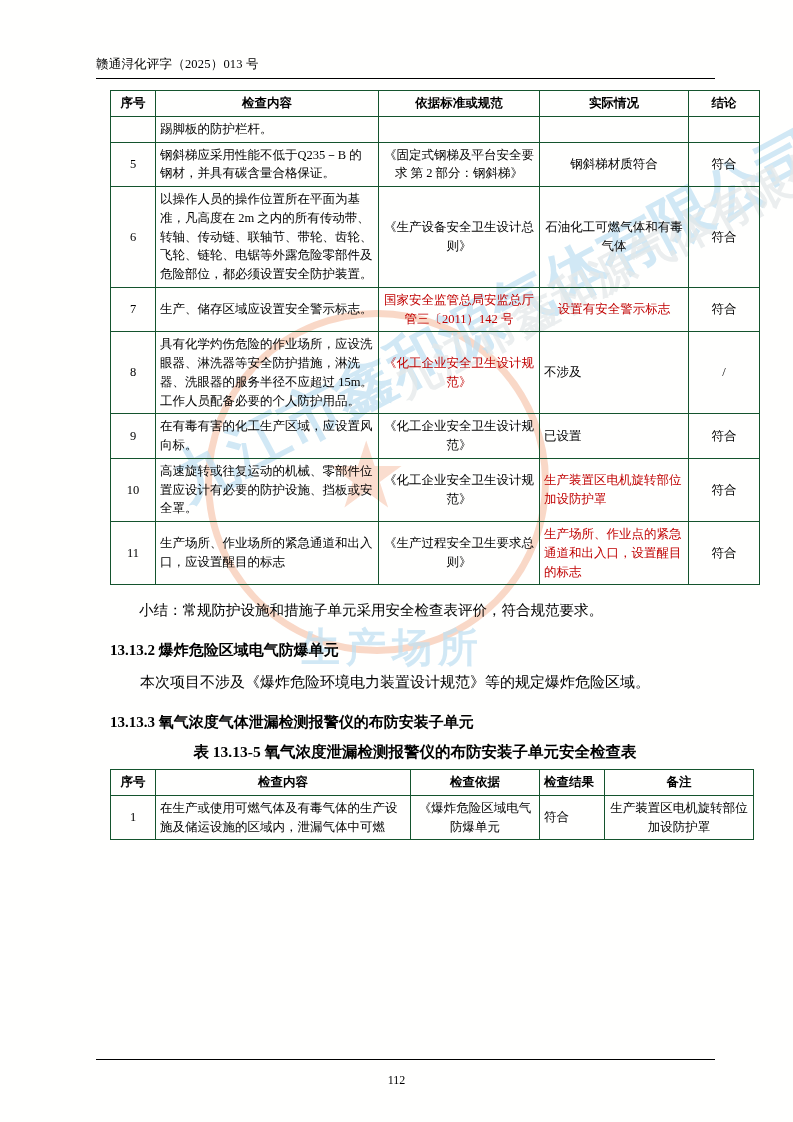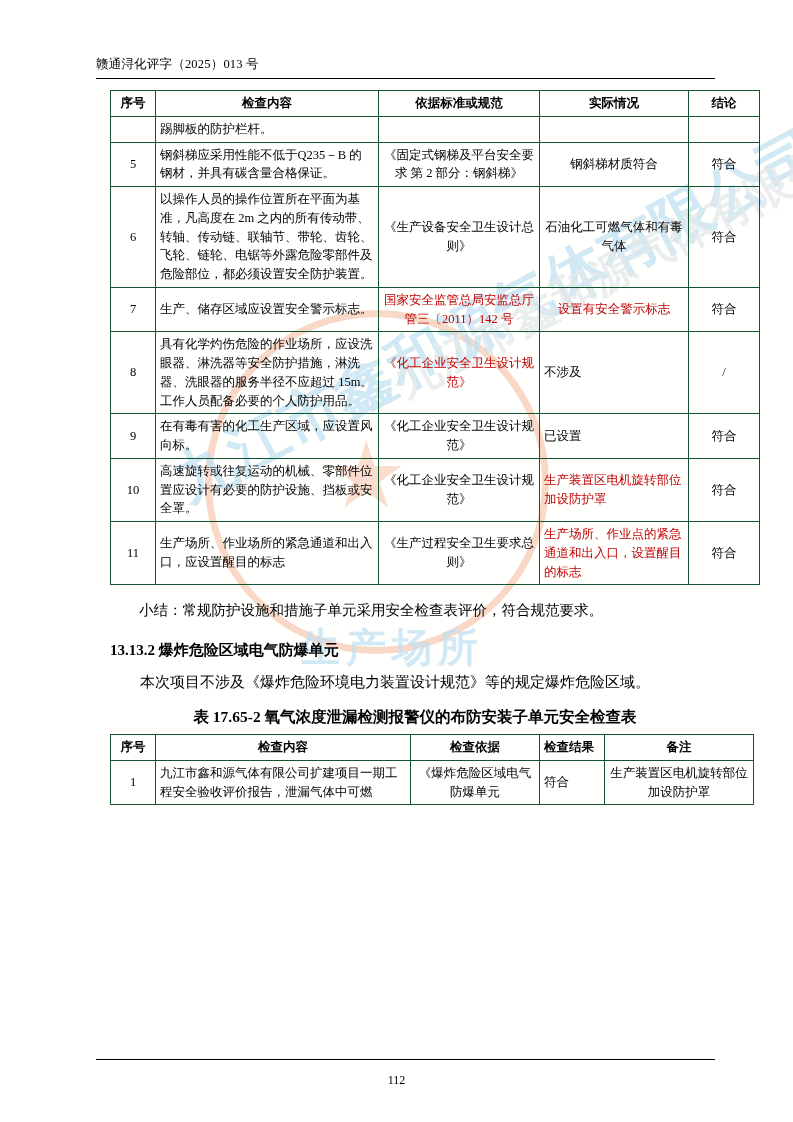--- a/index.html
+++ b/index.html
@@ -256,36 +256,37 @@
           <td class="c-concl">符合</td>
         </tr>
       </tbody>
     </table>
 
     <div class="summary">小结：常规防护设施和措施子单元采用安全检查表评价，符合规范要求。</div>
 
     <h3 class="sec">13.13.2  爆炸危险区域电气防爆单元</h3>
     <p class="para">本次项目不涉及《爆炸危险环境电力装置设计规范》等的规定爆炸危险区域。</p>
 
-    <div class="tbl-title">表 17.65-2    氧气浓度泄漏检测报警仪的布防安装子单元安全检查表</div>
+    <h3 class="sec">13.13.3 氧气浓度气体泄漏检测报警仪的布防安装子单元</h3>
+    <div class="tbl-title">表 13.13-5    氧气浓度泄漏检测报警仪的布防安装子单元安全检查表</div>
 
     <table class="doc tb2">
       <thead>
         <tr>
           <th class="c2-num">序号</th>
           <th class="c2-content">检查内容</th>
           <th class="c2-basis">检查依据</th>
           <th class="c2-result">检查结果</th>
           <th class="c2-remark">备注</th>
         </tr>
       </thead>
       <tbody>
         <tr>
           <td class="c2-num">1</td>
-          <td class="c2-content cell-left">九江市鑫和源气体有限公司扩建项目一期工程安全验收评价报告，泄漏气体中可燃</td>
+          <td class="c2-content cell-left">在生产或使用可燃气体及有毒气体的生产设施及储运设施的区域内，泄漏气体中可燃</td>
           <td class="c2-basis">《爆炸危险区域电气防爆单元</td>
           <td class="c2-result">符合</td>
           <td class="c2-remark">生产装置区电机旋转部位加设防护罩</td>
         </tr>
       </tbody>
     </table>
 
   </div>
 
   <div class="footer-rule"></div>

